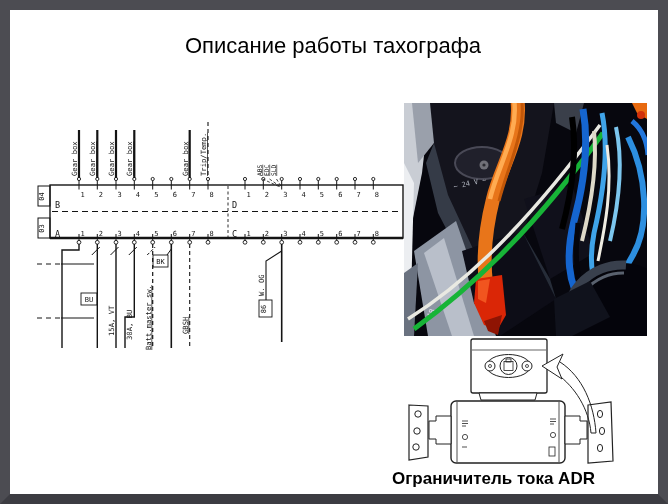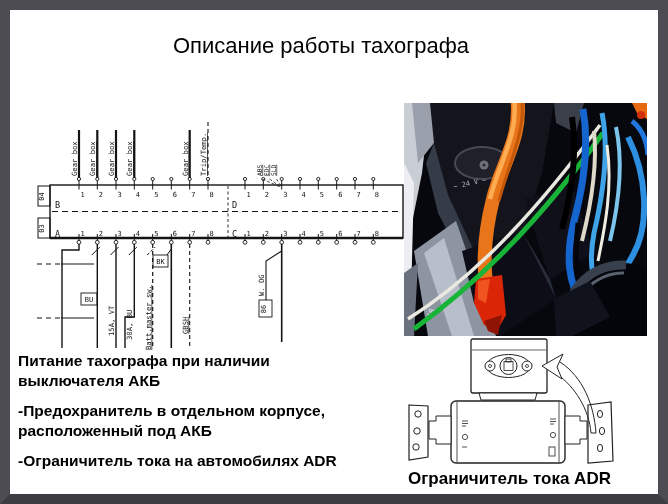--- a/index.html
+++ b/index.html
@@ -1,36 +1,36 @@
 <!DOCTYPE html>
 <html><head>
 <meta charset="utf-8">
 <style>
   html,body{margin:0;padding:0;background:#4c4c52;}
   .slide{position:absolute;left:0;top:0;width:668px;height:504px;box-sizing:border-box;
          border:10px solid #4c4c52;border-bottom-color:#3c3c42;background:#ffffff;
          font-family:"Liberation Sans",sans-serif;overflow:hidden;}
-  .title{position:absolute;left:4px;top:22px;width:614px;text-align:center;color:#000;
+  .title{position:absolute;left:16px;top:22px;width:614px;text-align:center;color:#000;
          font-size:22px;line-height:28px;font-weight:400;}
   #diagram{position:absolute;left:0;top:98px;width:400px;height:244px;}
   #diagram .ln{stroke:#141414;fill:none;}
   #diagram text{font:7px "DejaVu Sans Mono",monospace;fill:#141414;}
   #diagram .vlab{font-size:7.2px;}
   #diagram .tiny{font-size:6.3px;}
   #diagram .rowlab{font-size:8.5px;}
   #diagram .pins line{stroke:#141414;stroke-width:1;}
   #diagram .pins circle{fill:none;stroke:#141414;stroke-width:0.9;}
   .photo{position:absolute;left:394px;top:93px;width:243px;height:233px;}
   #adr{position:absolute;left:395px;top:325px;width:245px;height:135px;}
   #adr .ln{stroke:#222;fill:#fff;}
   #adr .nf{stroke:#222;fill:none;}
   .notes{position:absolute;left:8px;top:341px;width:385px;color:#000;font-weight:bold;
          font-size:15.5px;line-height:19.5px;}
   .notes p{margin:0 0 11px 0;}
-  .adr-caption{position:absolute;left:398px;top:459px;width:245px;color:#000;
+  .adr-caption{position:absolute;left:382px;top:459px;width:245px;color:#000;
          font-weight:bold;font-size:17px;}
 </style>
 </head>
 <body>
 
 <div class="slide">
 
   <div class="title">
     <div>Описание работы тахографа</div>
   </div>
@@ -316,29 +316,16 @@
     </g>
 
     <g>
       <path class="nf" d="M155,27 C178,42 189,70 191,98" stroke-width="1"></path>
       <path class="nf" d="M152,39 C170,52 184,74 186,98" stroke-width="1"></path>
       <line class="nf" x1="191" y1="98" x2="186" y2="98" stroke-width="1"></line>
       <polygon class="ln" points="137,31 158,19 152,32 157,44" stroke-width="1"></polygon>
     </g>
   </svg>
 
-  <div class="notes">
-    <p>
-      <span>Питание тахографа при наличии</span><br>
-      <span>выключателя АКБ</span>
-    </p>
-    <p>
-      <span>-Предохранитель в отдельном корпусе,</span><br>
-      <span>расположенный под АКБ</span>
-    </p>
-    <p>
-      <span>-Ограничитель тока на автомобилях ADR</span>
-    </p>
-  </div>
 
   <div class="adr-caption">Ограничитель тока ADR</div>
 
 </div>
 
 </body></html>

